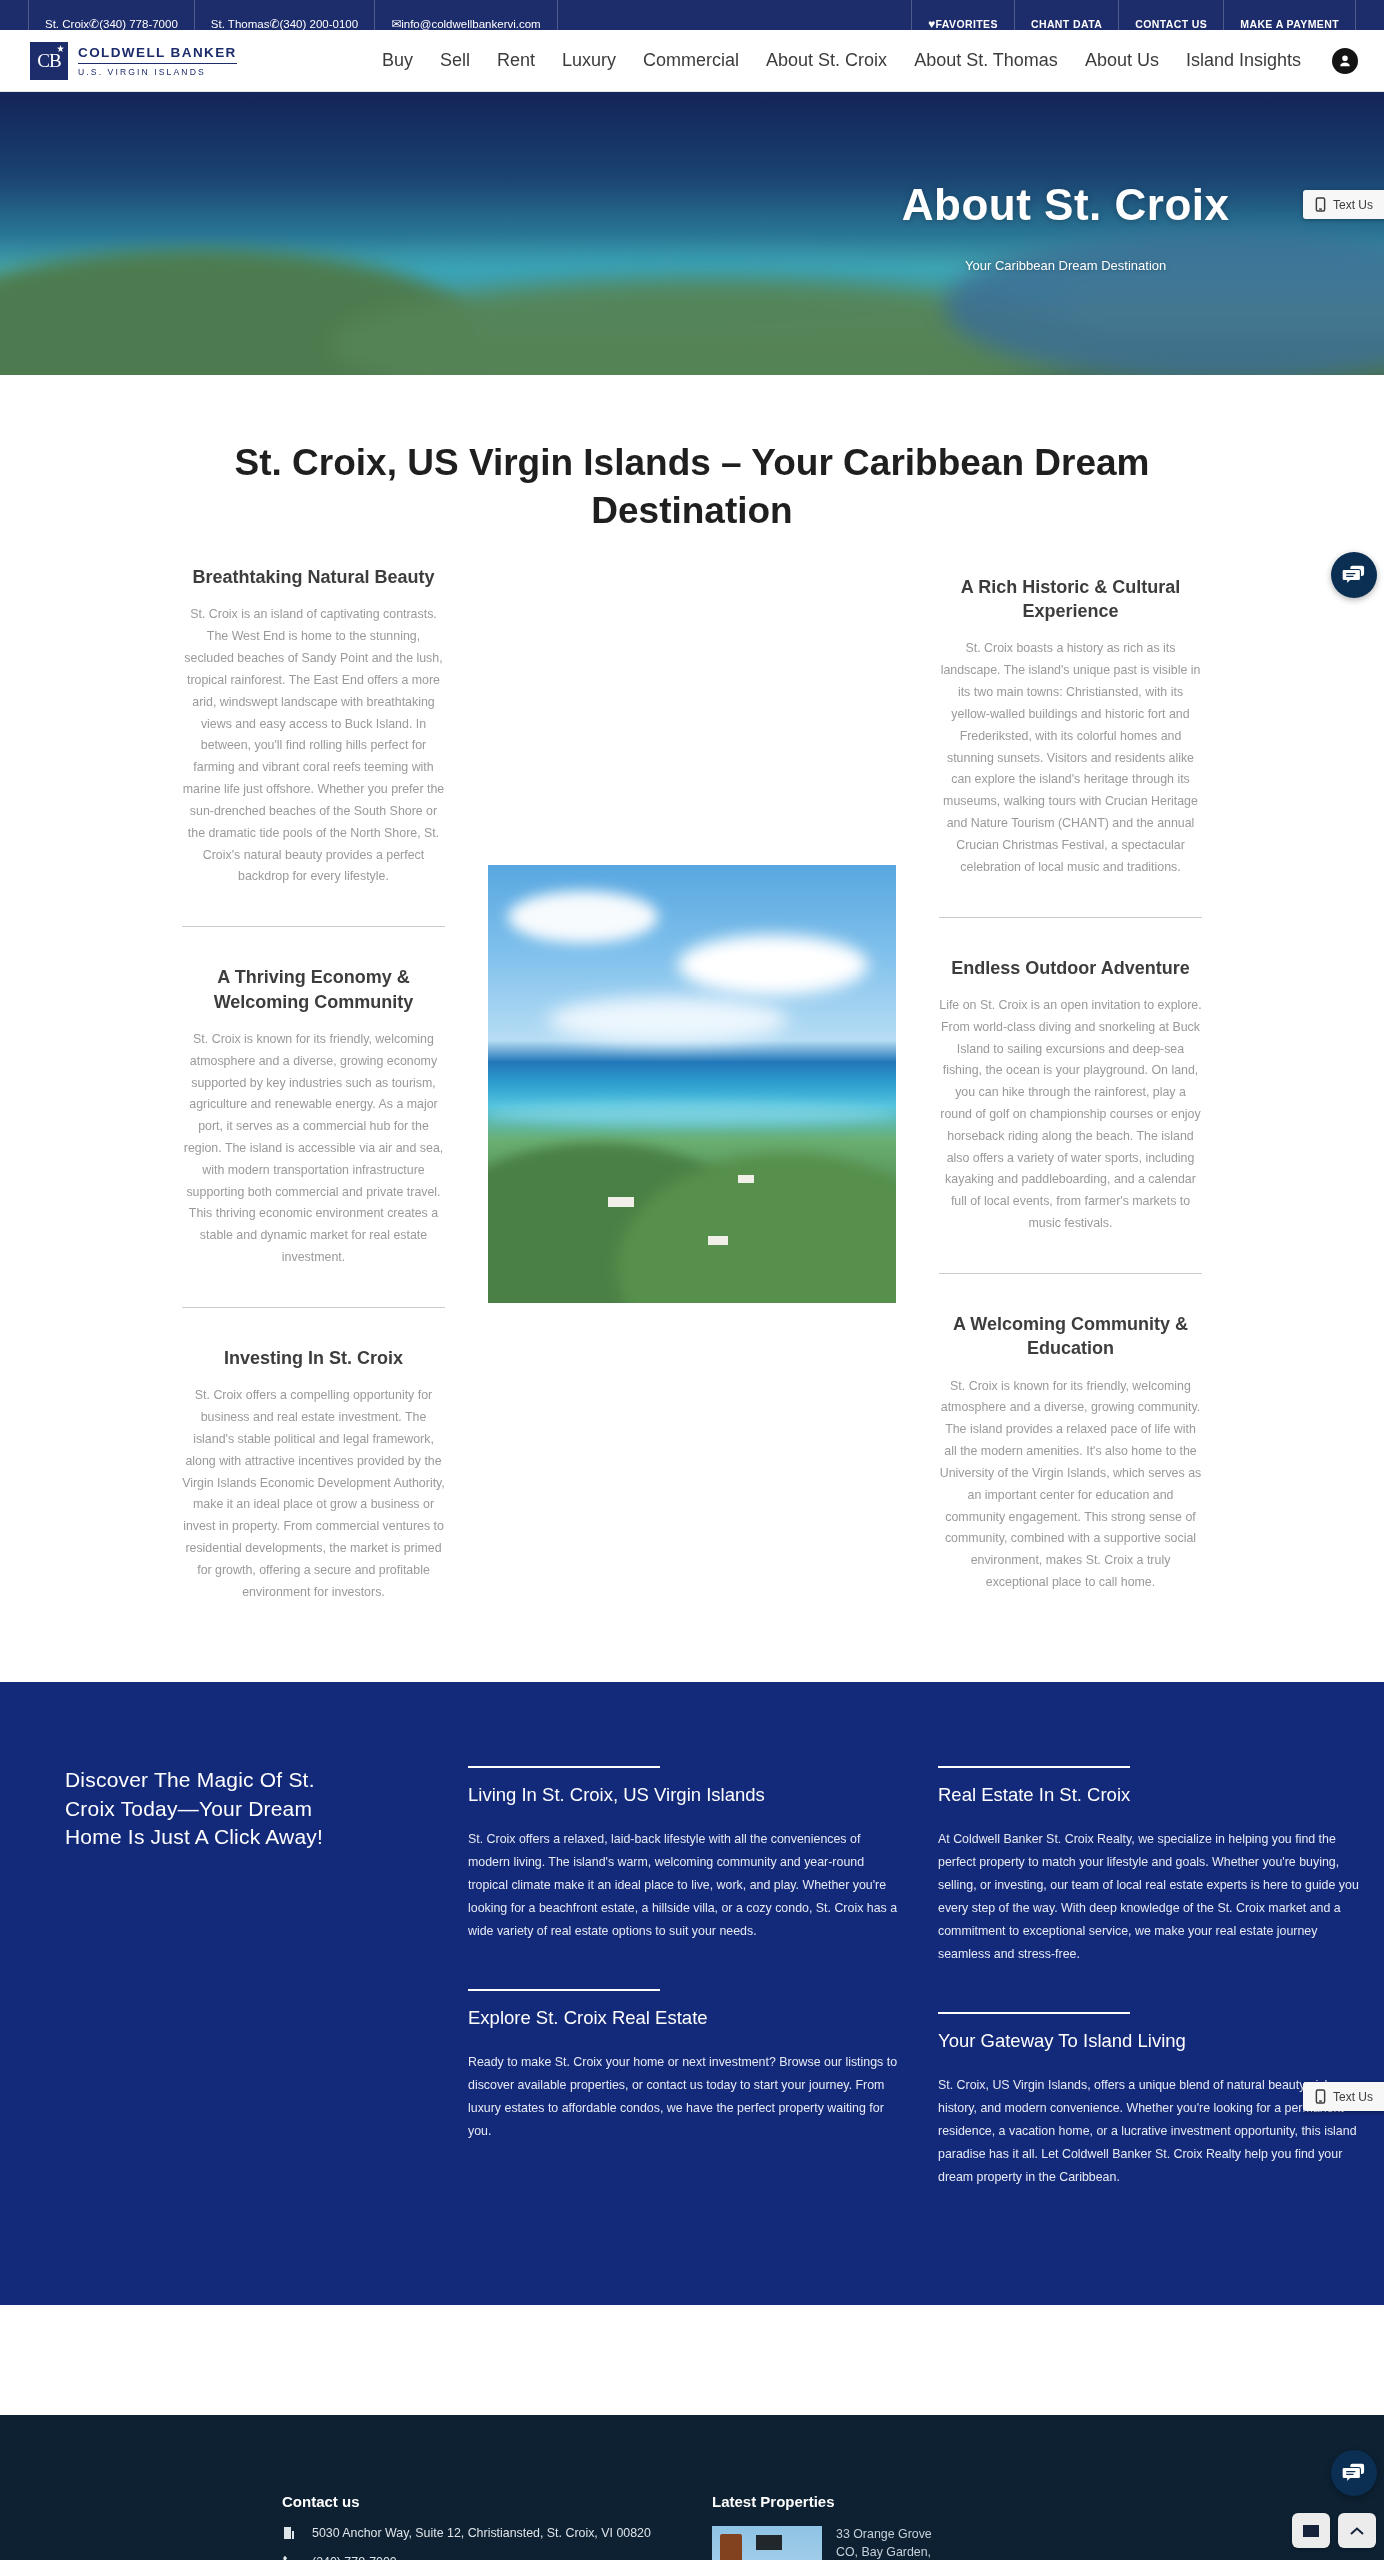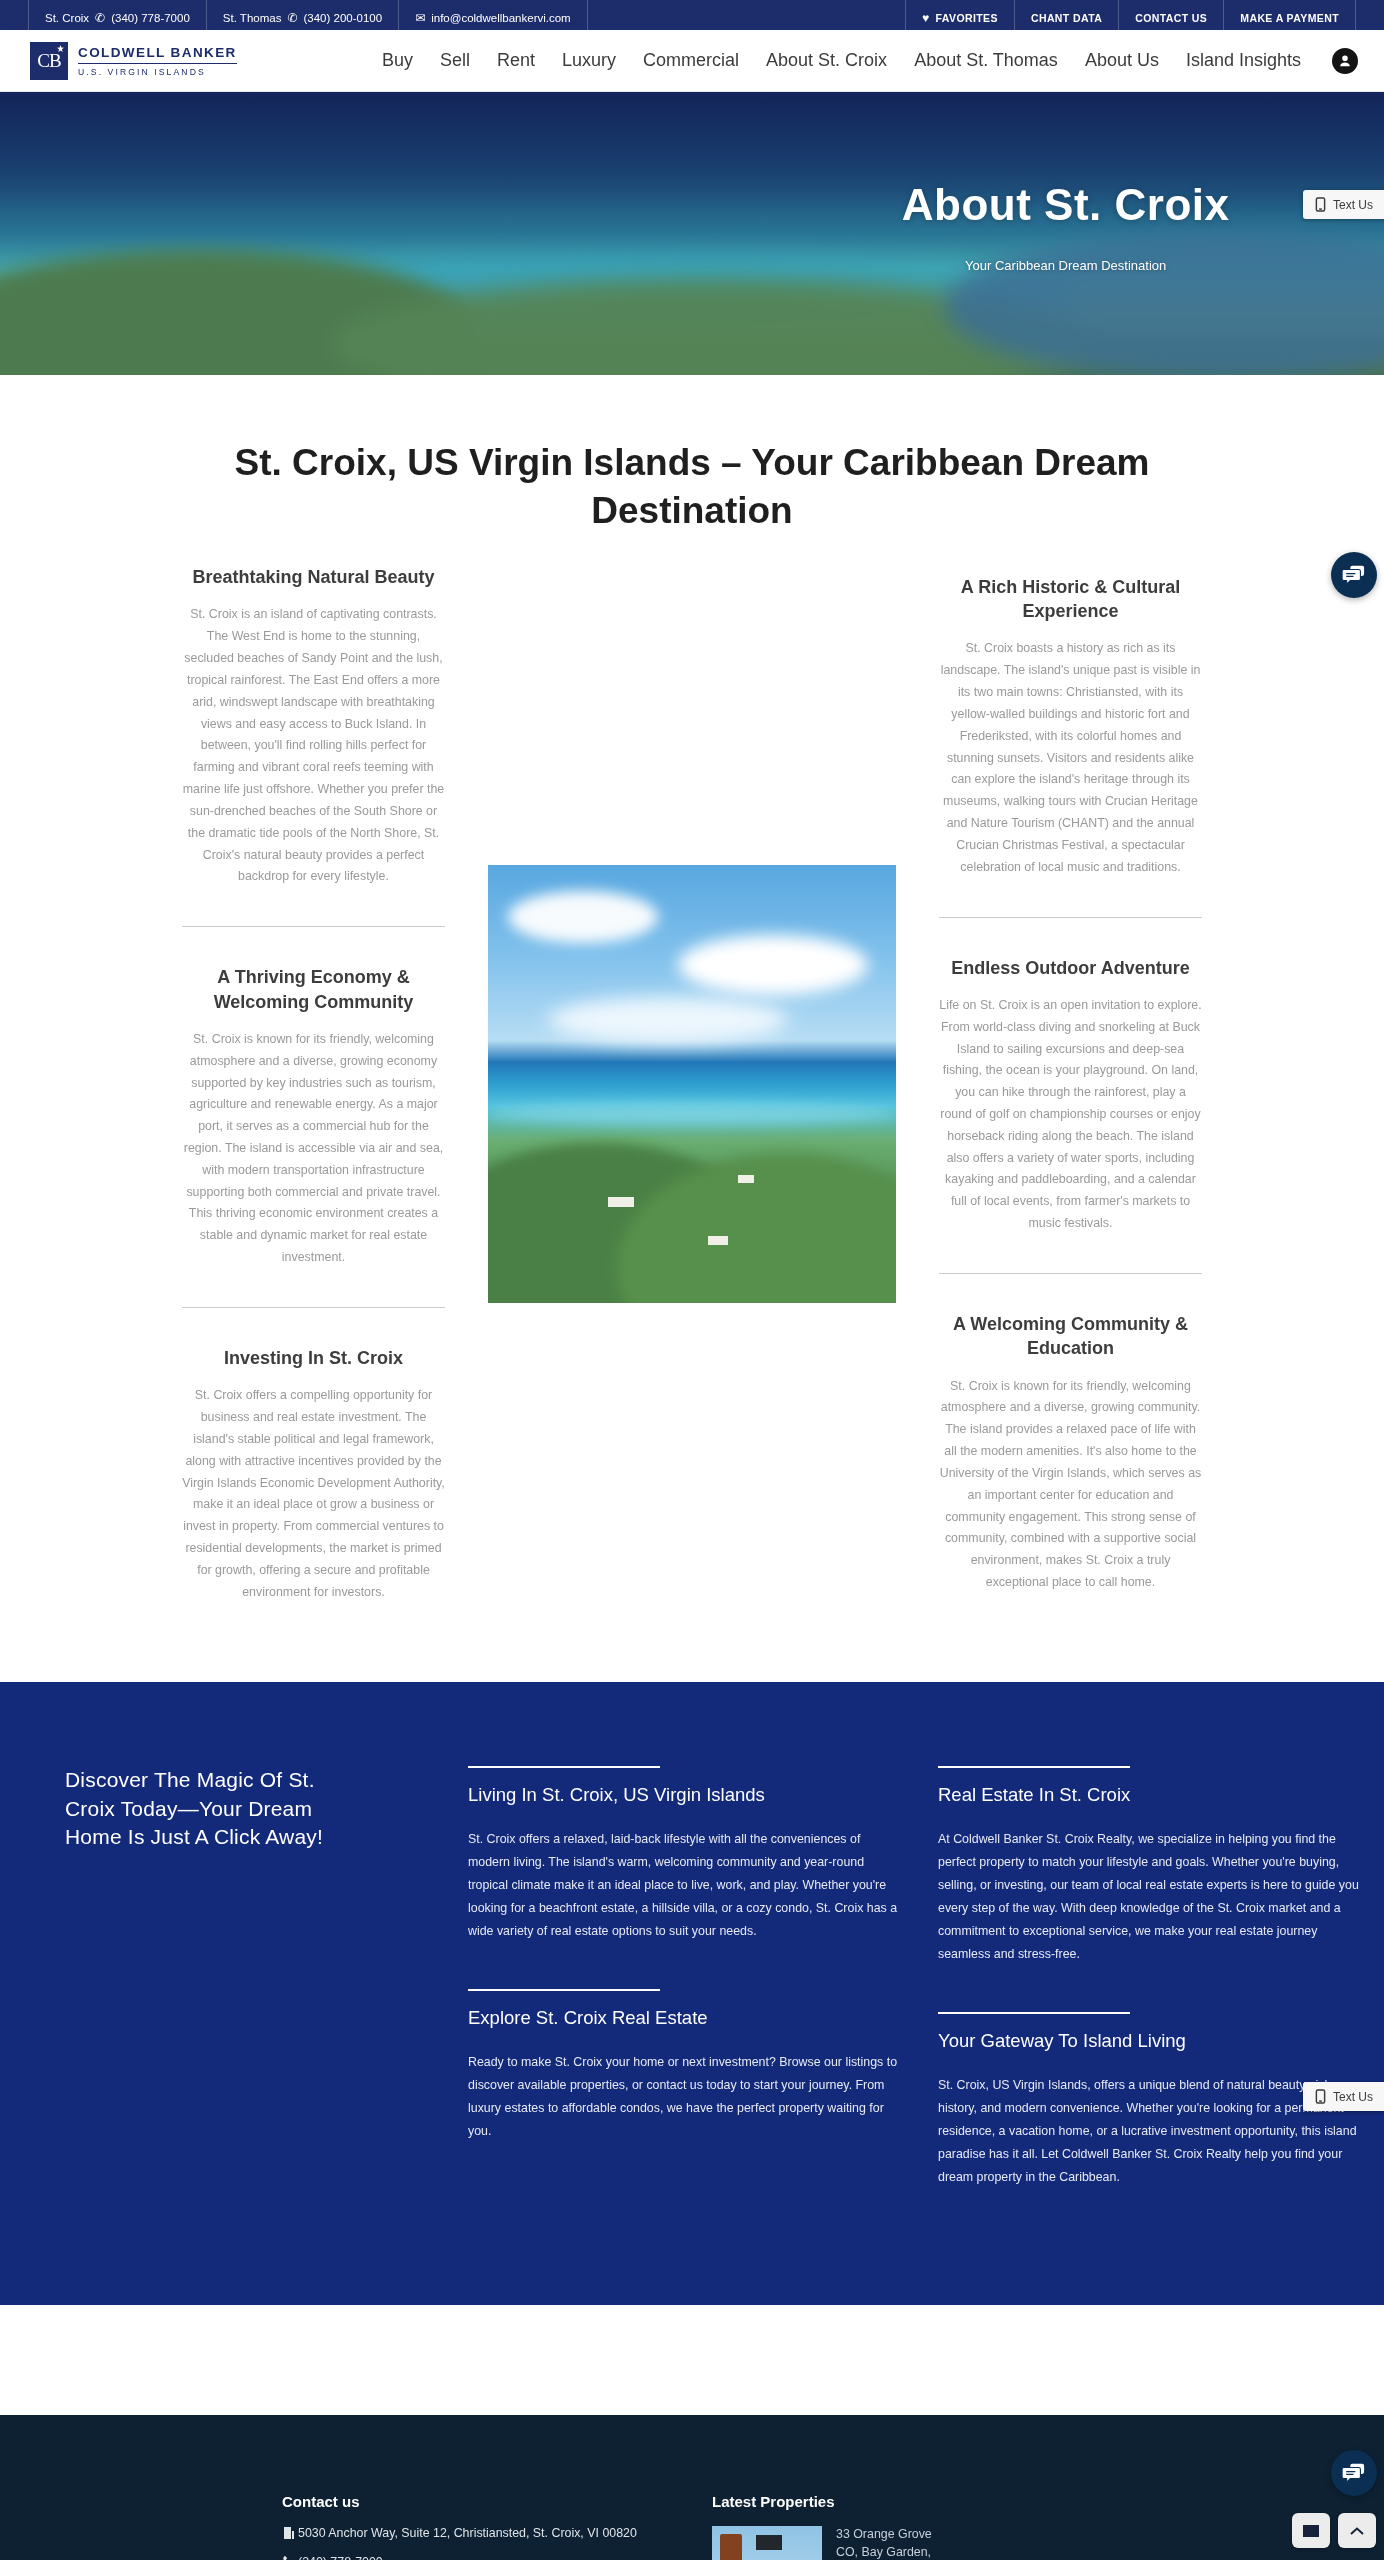--- a/index.html
+++ b/index.html
@@ -7,21 +7,21 @@
   body {
     width:1384px; margin:0 auto; position:relative;
     font-family:"Liberation Sans","DejaVu Sans",sans-serif;
     color:#333; overflow-x:hidden;
   }
   
   .topbar { background:#1d2c6b; color:#fff; height:30px; display:flex;
     justify-content:space-between; align-items:stretch; font-size:11.5px; }
   .tb-left, .tb-right { display:flex; align-items:stretch; }
   .tb-left { margin-left:28px; }
-  .tb-cell { display:flex; align-items:flex-start; gap:6px; padding:12px 16px;
+  .tb-cell { display:flex; align-items:flex-end; padding:0 16px;
     border-left:1px solid rgba(255,255,255,0.22); cursor:pointer; }
   .tb-left .tb-cell:last-child, .tb-right .tb-cell:last-child { border-right:1px solid rgba(255,255,255,0.22); }
   .tb-right { margin-right:28px; }
   .tb-right .tb-cell { font-weight:bold; font-size:10.5px; letter-spacing:.4px; }
   .tb-ico { font-size:12px; line-height:1; }
   
   .navbar { background:#fff; height:62px; display:flex; align-items:center;
     justify-content:space-between; padding:0 26px 0 30px; border-bottom:1px solid #e7e7e7; }
   .logo { display:flex; align-items:center; gap:10px; cursor:pointer; }
   .logo-mark { width:38px; height:38px; background:#1d2c6b; color:#fff; position:relative;
@@ -97,21 +97,21 @@
   .cta-headline { font-size:21px; font-weight:500; line-height:1.38; letter-spacing:.2px; width:305px; }
   .cta-block { margin-bottom:46px; }
   .cta-rule { width:192px; height:2px; background:#fff; margin-bottom:16px; }
   .cta-title { font-size:18.5px; font-weight:400; margin-bottom:22px; }
   .cta-body { font-size:12.4px; line-height:1.86; color:#e7eaf4; }
   .white-gap { height:110px; background:#fff; }
   
   .site-footer { background:#0d2133; color:#e3e7ea; min-height:484px; position:relative; padding:78px 0 16px 0; }
   .footer-grid { width:820px; margin:0 auto; display:grid; grid-template-columns:430px 390px; }
   .f-heading { font-size:15px; font-weight:bold; color:#fff; margin-bottom:16px; }
-  .f-row { display:flex; align-items:center; gap:2px; font-size:12.4px; margin-bottom:15px; color:#dfe4e8; }
+  .f-row { display:flex; align-items:center; gap:16px; font-size:12.4px; margin-bottom:15px; color:#dfe4e8; }
   .f-row svg { width:14px; height:14px; flex-shrink:0; }
   .prop-row { display:flex; gap:14px; margin-bottom:13px; cursor:pointer; }
   .prop-thumb { width:110px; height:81px; flex-shrink:0; position:relative; overflow:hidden;
     background:linear-gradient(180deg,#8fc3e4 0%, #a5cfe9 58%, #ecece9 58%, #dddcd6 100%); }
   .pt-door { position:absolute; top:8px; width:22px; height:44px; background:#83421f; border-radius:2px; }
   .v1 .pt-door, .v3 .pt-door { left:8px; }
   .pt-tv { position:absolute; top:9px; left:44px; width:26px; height:15px; background:#22272b; }
   .prop-info { width:120px; }
   .prop-title { font-size:12.4px; line-height:1.42; color:#c7d0d8; }
 </style>

